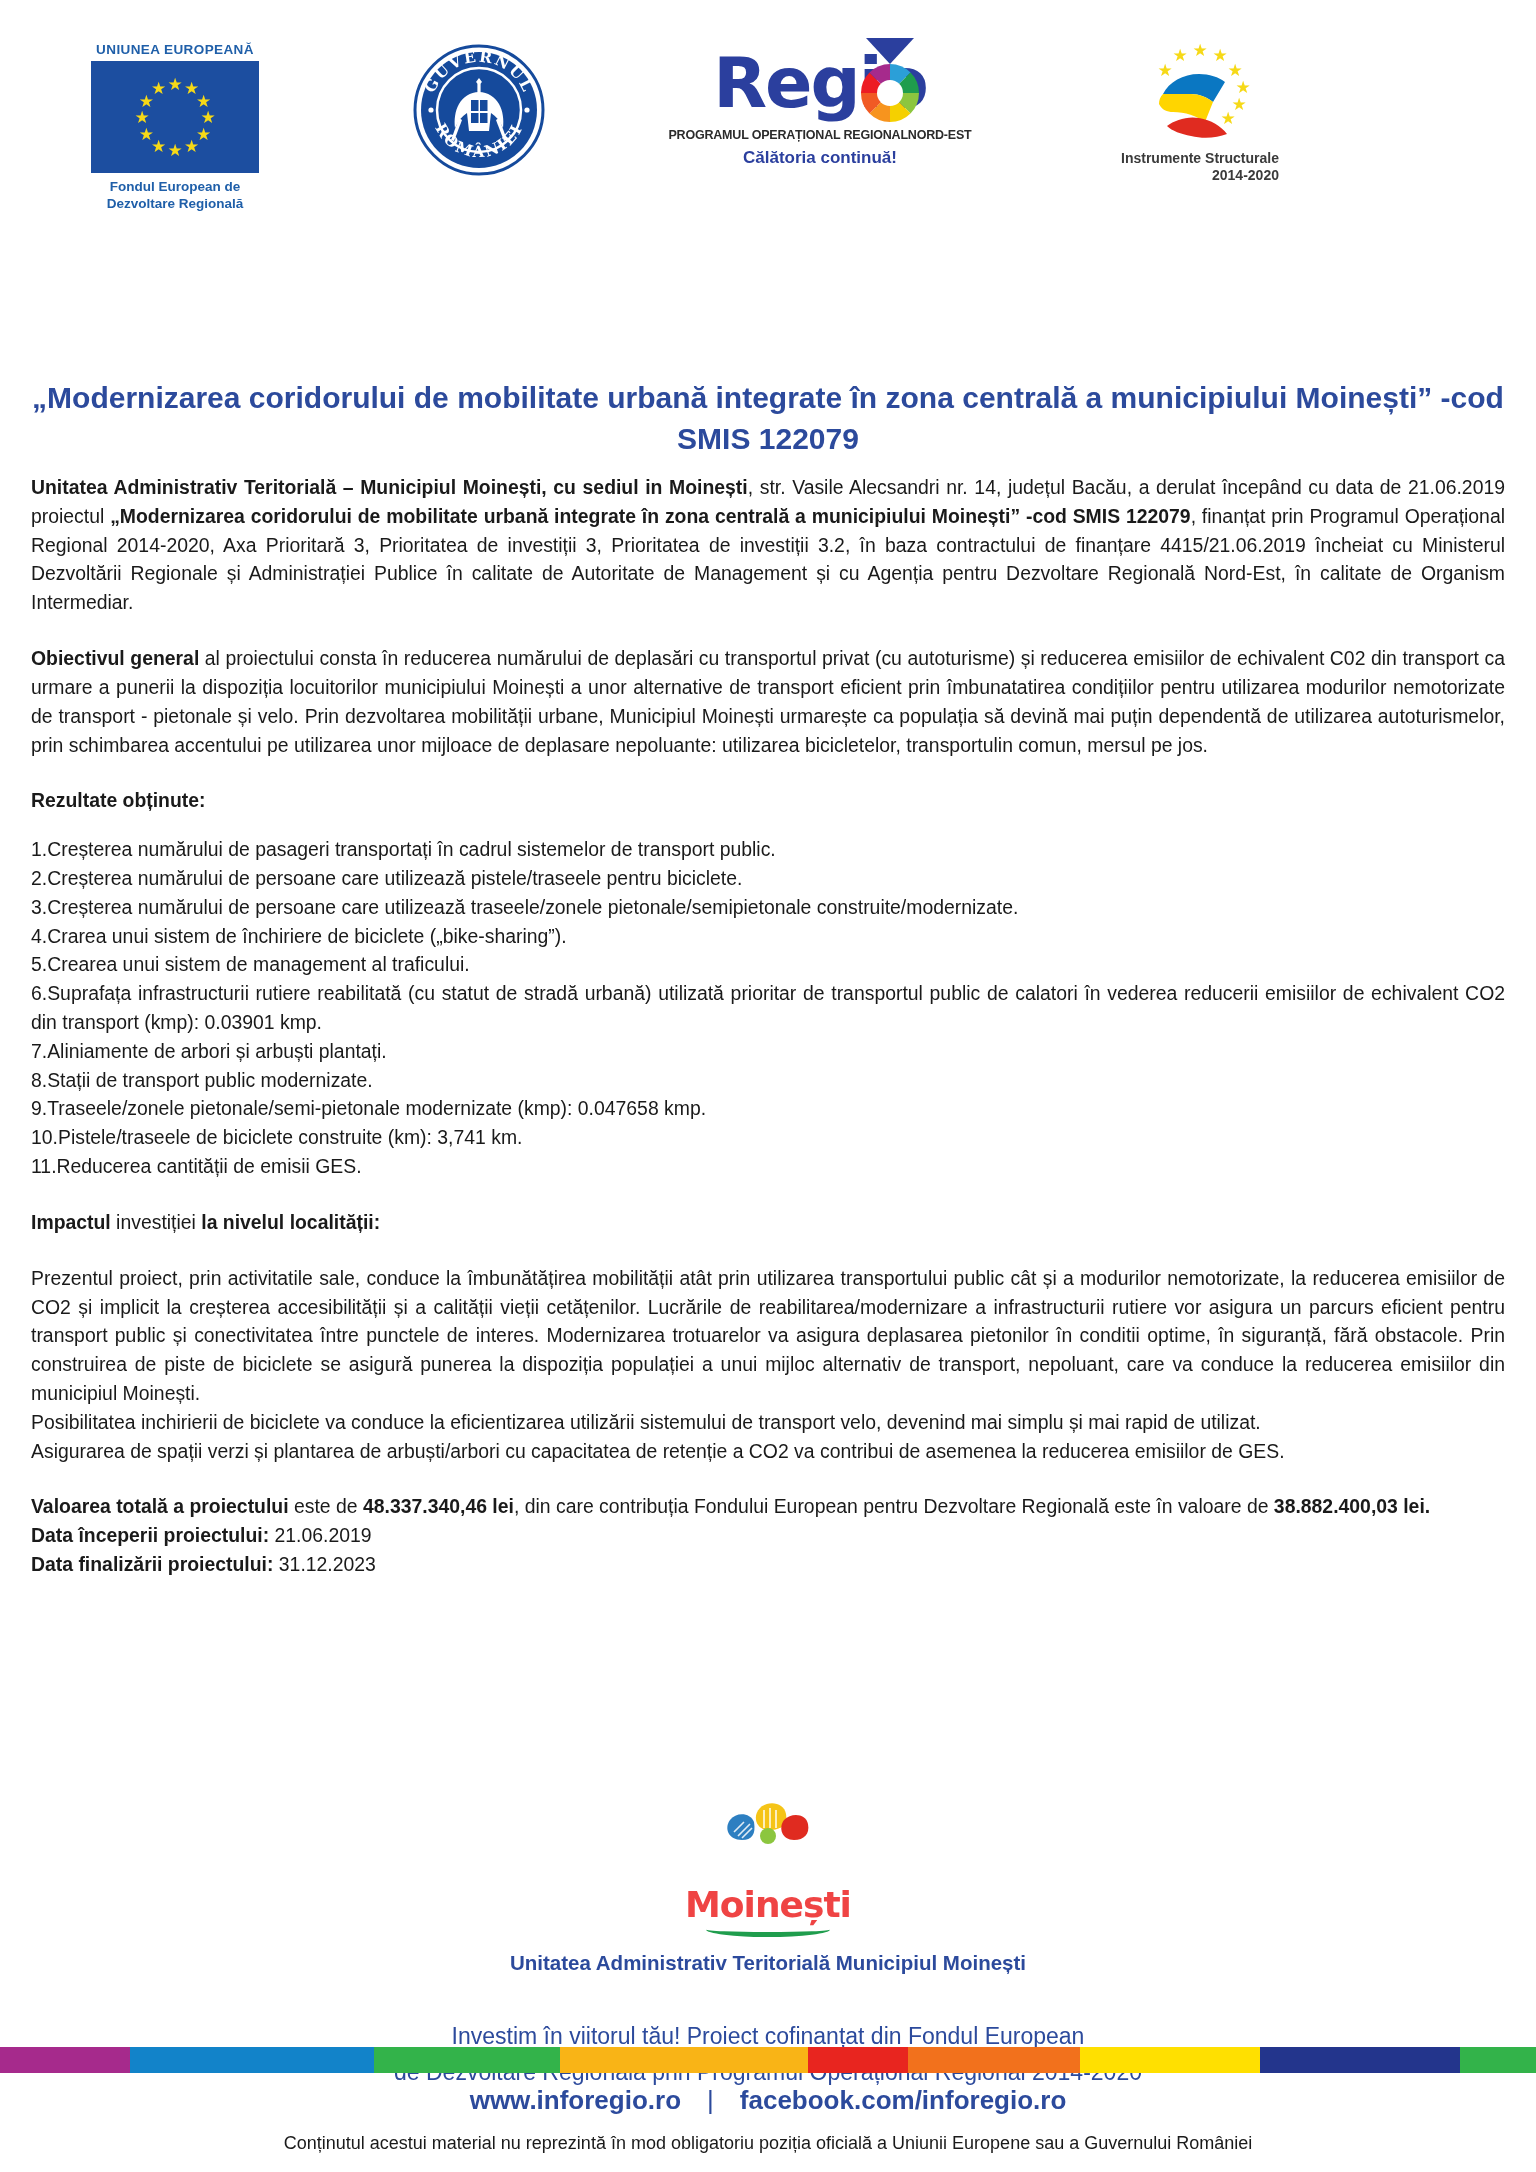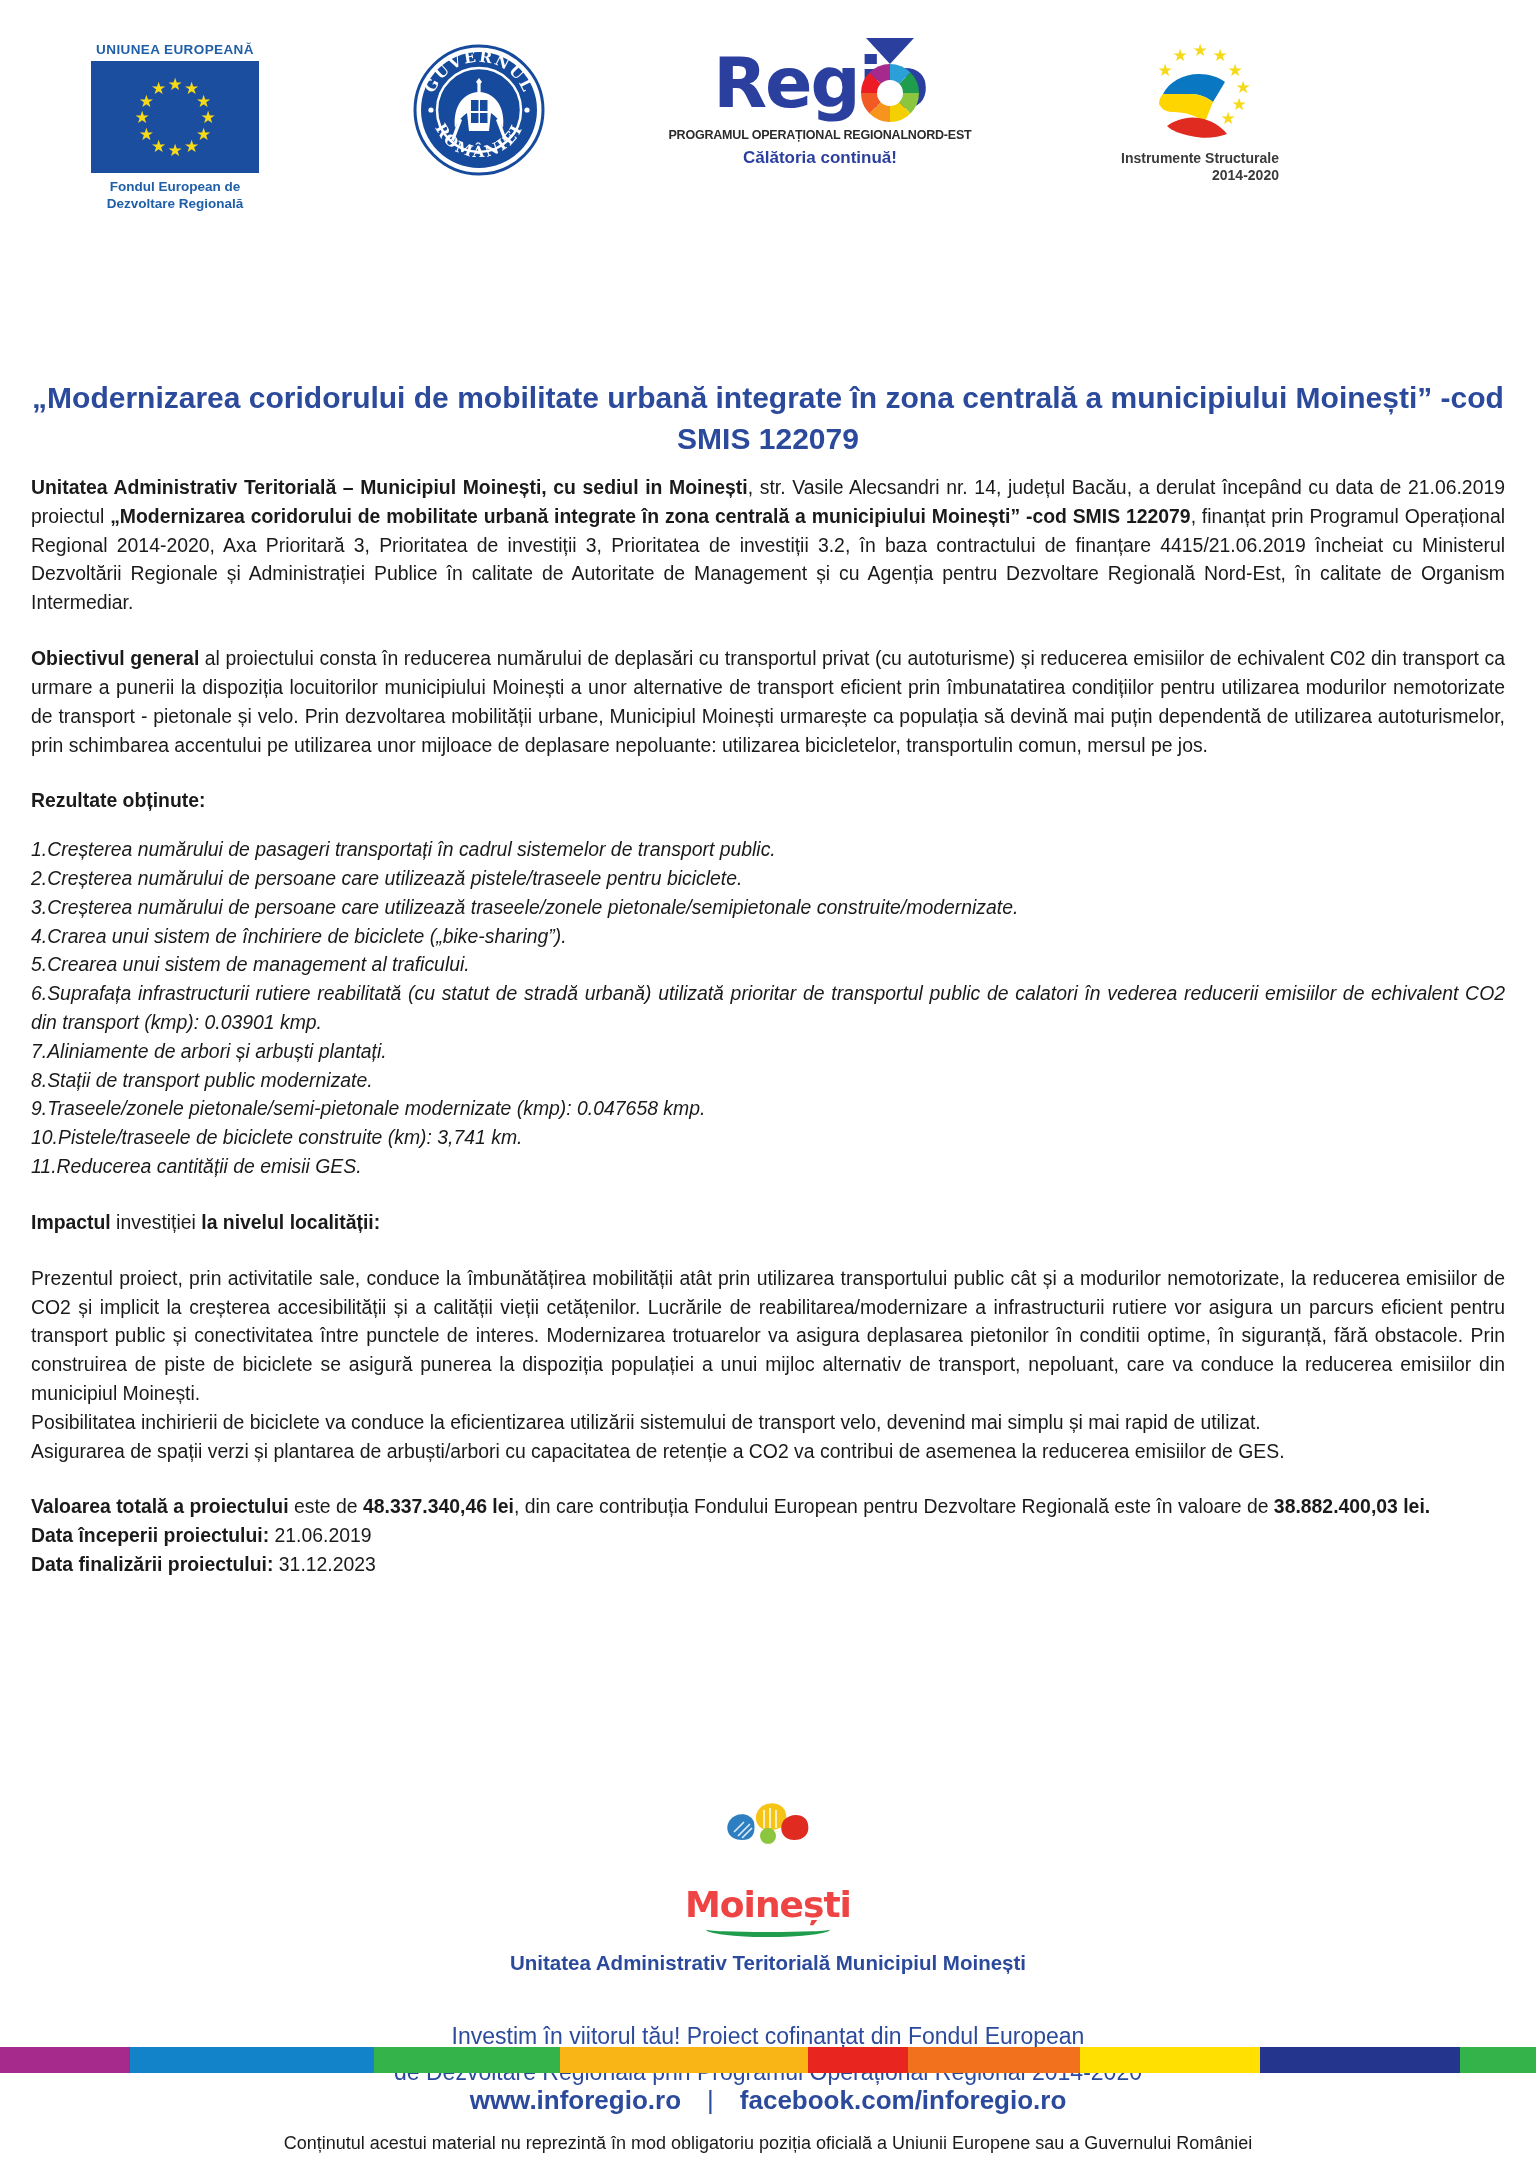--- a/index.html
+++ b/index.html
@@ -97,21 +97,21 @@
   }
   p.para{
     margin:0 0 0 0;font-size:19.4px;line-height:1.485;
     text-align:justify;color:#1a1a1a;
   }
   p.para + p.para{margin-top:0;}
   .spacer-lg{height:27px;}
   .spacer-md{height:20px;}
   b{font-weight:700;}
   .list-item{
-    font-size:19.4px;line-height:1.485;text-align:justify;color:#1a1a1a;margin:0;font-style:italic;
+    font-size:19.4px;line-height:1.485;text-align:justify;color:#1a1a1a;margin:0;
   }
   .section-head{font-size:19.4px;font-weight:700;line-height:1.485;margin:0;}
 
   
   .moinesti-block{
     position:absolute;left:0;top:1796px;width:1536px;text-align:center;
   }
   .moinesti-logo{width:140px;height:96px;margin:0 auto;position:relative;}
   .moinesti-word{
     font-family:"DejaVu Sans", sans-serif;font-size:36px;font-weight:700;

